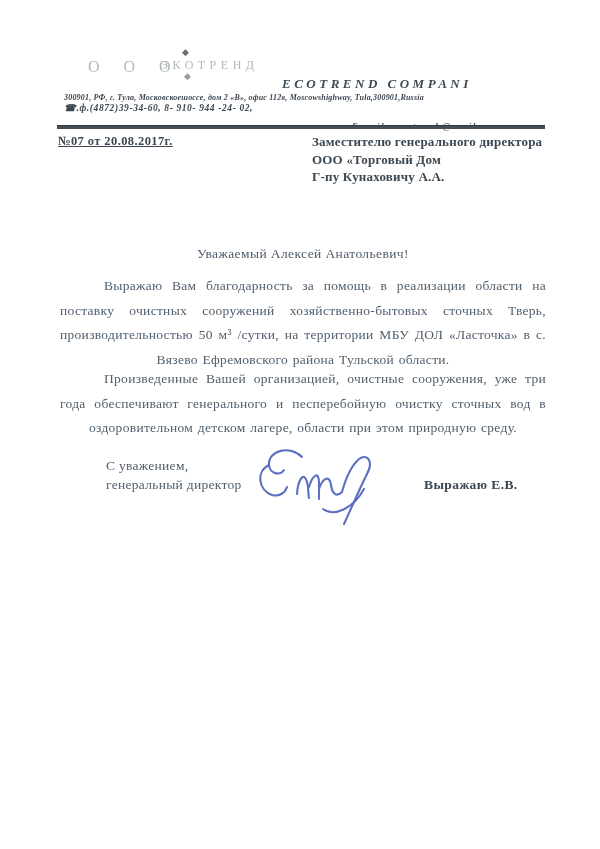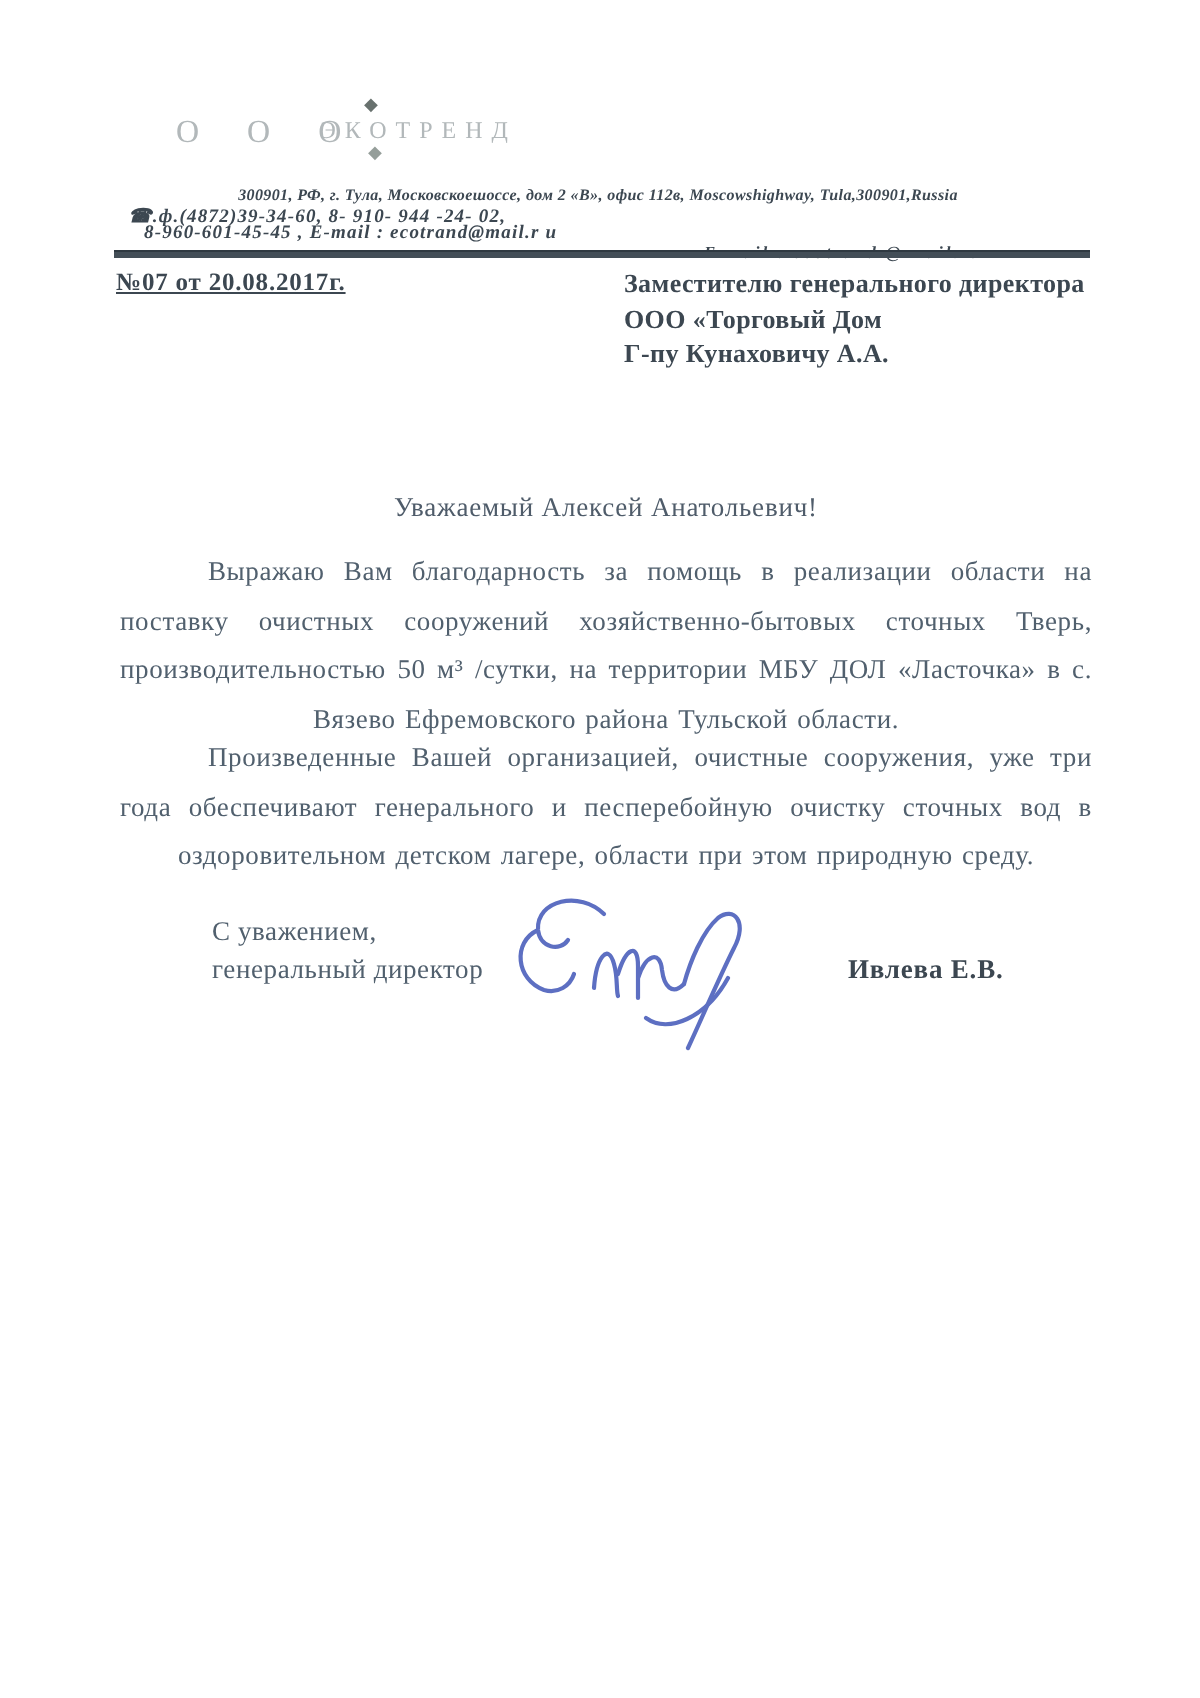--- a/index.html
+++ b/index.html
@@ -33,21 +33,21 @@
     font-size: 9px; color: #959e9a; line-height: 9px;
   }
   .company-en {
     position: absolute; left: 282px; top: 76px;
     font-size: 13px; font-weight: bold; font-style: italic;
     letter-spacing: 3.5px; color: #3d4a53;
   }
   .hq-address {
     position: absolute; left: 64px; top: 93px; width: 470px;
     font-size: 8px; font-weight: bold; font-style: italic;
-    color: #3c4751; letter-spacing: 0.2px; white-space: nowrap; text-align: center;
+    color: #3c4751; letter-spacing: 0.2px; white-space: nowrap;
   }
   .phone-line1 {
     position: absolute; left: 64px; top: 102px;
     font-size: 9.5px; font-weight: bold; font-style: italic;
     color: #3c4751; letter-spacing: 0.6px; white-space: nowrap;
   }
   .email-right {
     position: absolute; left: 352px; top: 103px;
     font-size: 8.5px; font-weight: bold; font-style: italic;
     color: #3c4751; letter-spacing: 1.5px; white-space: nowrap; margin-top: 18px;
@@ -111,24 +111,24 @@
 </head>
 <body>
 
 <div class="page">
 
   <span class="logo-ooo">О О О</span>
   <span class="diamond-top">◆</span>
   <span class="logo-name">ЭКОТРЕНД</span>
   <span class="diamond-bottom">◆</span>
 
+  <div class="company-en">ECOTREND COMPANI</div>
   <div class="hq-address">300901, РФ, г. Тула, Московскоешоссе, дом 2 «В», офис 112в, Moscowshighway, Tula,300901,Russia</div>
   <div class="phone-line1">☎.ф.(4872)39-34-60, 8- 910- 944 -24- 02,</div>
   <div class="email-right">E-mail : ecotrand @ mail.ru</div>
-  <div class="phone-line2">8-960-601-45-45 , E-mail : ecotrand@mail.r u</div>
   <div class="head-rule"></div>
 
   <div class="ref-number">№07 от 20.08.2017г.</div>
 
   <div class="addressee">
     <div>Заместителю генерального директора</div>
     <div>ООО «Торговый Дом</div>
     <div>Г-пу Кунаховичу А.А.</div>
   </div>
 
@@ -154,15 +154,15 @@
     <g stroke="#5d6fc2" stroke-width="2.1" stroke-linecap="round" fill="none">
       <path d="M50,13 C38,1 16,6 17,21 C18,30 28,32 32,26 M17,21 C4,27 6,46 20,51 C27,53 33,49 35,43"></path>
       <path d="M45,50 C46,35 52,27 55,38 C57,45 56,51 57,54"></path>
       <path d="M57,43 C61,30 67,27 67,39 L67,55"></path>
       <path d="M67,45 C71,33 78,31 79,41 C80,49 84,54 90,48"></path>
       <path d="M90,48 C93,37 99,22 107,15 C115,9 122,17 115,30 C107,46 99,65 92,80"></path>
       <path d="M71,65 C82,73 101,65 112,45"></path>
     </g>
   </svg>
 
-  <div class="signer-name">Ивлева Е.В.</div>
+  <div class="signer-name">Выражаю Е.В.</div>
 
 </div>
 
 </body></html>

